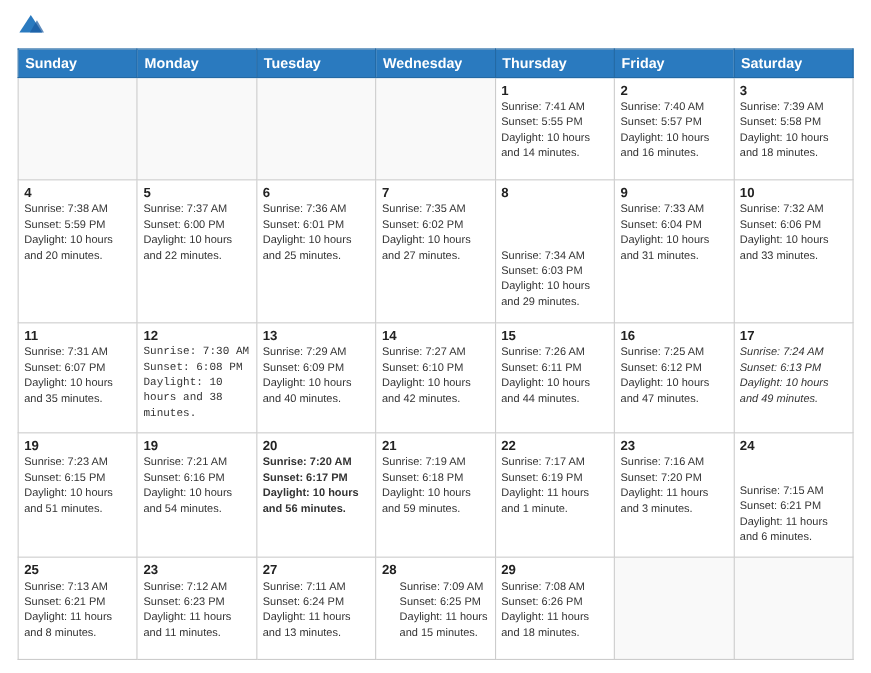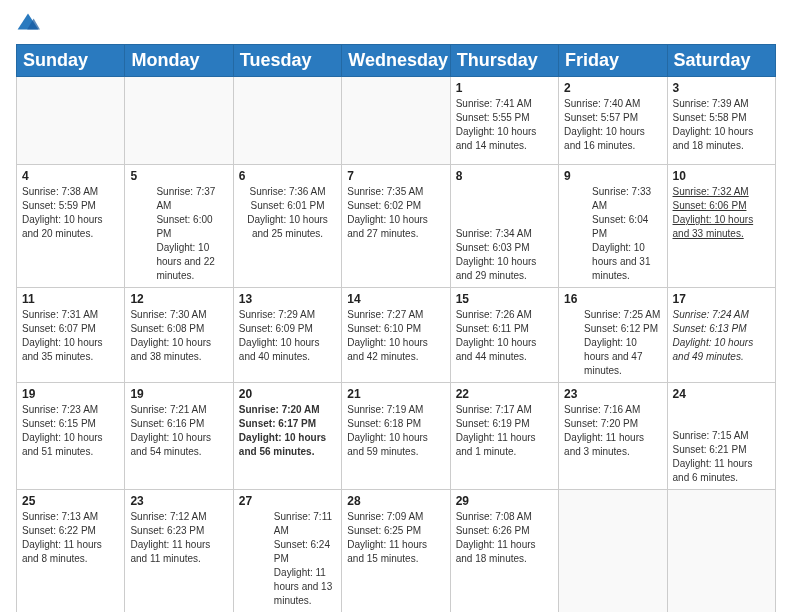--- a/index.html
+++ b/index.html
@@ -64,21 +64,21 @@
       border: 1px solid #ccc;
       border-collapse: collapse;
       width: 100%;
       table-layout: fixed;
     }
     .calendar th {
       background: #2a7abf;
       color: #fff;
       text-align: left;
       padding: 5px 6px;
-      font-size: 18px;
+      font-size: 13px;
       font-weight: bold;
       border: 1px solid #2369a4;
     }
     .calendar td {
       vertical-align: top;
       border: 1px solid #ccc;
       padding: 4px 5px;
       font-size: 10px;
       color: #333;
       height: 88px;
@@ -159,65 +159,65 @@
         </tr>
         <tr>
           <td>
             <span class="day-num">4</span>
             <div class="day-info" style="white-space: pre-line;">Sunrise: 7:38 AM
 Sunset: 5:59 PM
 Daylight: 10 hours and 20 minutes.</div>
           </td>
           <td>
             <span class="day-num">5</span>
-            <div class="day-info" style="white-space: pre-line; margin-left: 26px;">Sunrise: 7:37 AM
+            <div class="day-info" style="white-space: pre-line;">Sunrise: 7:37 AM
 Sunset: 6:00 PM
 Daylight: 10 hours and 22 minutes.</div>
           </td>
           <td>
             <span class="day-num">6</span>
-            <div class="day-info" style="white-space: pre-line; text-align: center;">Sunrise: 7:36 AM
+            <div class="day-info" style="white-space: pre-line;">Sunrise: 7:36 AM
 Sunset: 6:01 PM
 Daylight: 10 hours and 25 minutes.</div>
           </td>
           <td>
             <span class="day-num">7</span>
             <div class="day-info" style="white-space: pre-line;">Sunrise: 7:35 AM
 Sunset: 6:02 PM
 Daylight: 10 hours and 27 minutes.</div>
           </td>
           <td>
             <span class="day-num">8</span>
             <div class="day-info" style="white-space: pre-line; margin-top: 44px;">Sunrise: 7:34 AM
 Sunset: 6:03 PM
 Daylight: 10 hours and 29 minutes.</div>
           </td>
           <td>
             <span class="day-num">9</span>
-            <div class="day-info" style="white-space: pre-line; margin-left: 28px;">Sunrise: 7:33 AM
+            <div class="day-info" style="white-space: pre-line;">Sunrise: 7:33 AM
 Sunset: 6:04 PM
 Daylight: 10 hours and 31 minutes.</div>
           </td>
           <td>
             <span class="day-num">10</span>
-            <div class="day-info" style="white-space: pre-line; text-decoration: underline;">Sunrise: 7:32 AM
+            <div class="day-info" style="white-space: pre-line;">Sunrise: 7:32 AM
 Sunset: 6:06 PM
 Daylight: 10 hours and 33 minutes.</div>
           </td>
         </tr>
         <tr>
           <td>
             <span class="day-num">11</span>
             <div class="day-info" style="white-space: pre-line;">Sunrise: 7:31 AM
 Sunset: 6:07 PM
 Daylight: 10 hours and 35 minutes.</div>
           </td>
           <td>
             <span class="day-num">12</span>
-            <div class="day-info" style="white-space: pre-line;">Sunrise: 7:30 AM
+            <div class="day-info" style="white-space: pre-line; font-family: Liberation Mono, monospace;">Sunrise: 7:30 AM
 Sunset: 6:08 PM
 Daylight: 10 hours and 38 minutes.</div>
           </td>
           <td>
             <span class="day-num">13</span>
             <div class="day-info" style="white-space: pre-line;">Sunrise: 7:29 AM
 Sunset: 6:09 PM
 Daylight: 10 hours and 40 minutes.</div>
           </td>
           <td>
@@ -227,21 +227,21 @@
 Daylight: 10 hours and 42 minutes.</div>
           </td>
           <td>
             <span class="day-num">15</span>
             <div class="day-info" style="white-space: pre-line;">Sunrise: 7:26 AM
 Sunset: 6:11 PM
 Daylight: 10 hours and 44 minutes.</div>
           </td>
           <td>
             <span class="day-num">16</span>
-            <div class="day-info" style="white-space: pre-line; margin-left: 20px;">Sunrise: 7:25 AM
+            <div class="day-info" style="white-space: pre-line;">Sunrise: 7:25 AM
 Sunset: 6:12 PM
 Daylight: 10 hours and 47 minutes.</div>
           </td>
           <td>
             <span class="day-num">17</span>
             <div class="day-info" style="white-space: pre-line; font-style: italic;">Sunrise: 7:24 AM
 Sunset: 6:13 PM
 Daylight: 10 hours and 49 minutes.</div>
           </td>
         </tr>
@@ -286,38 +286,38 @@
             <span class="day-num">24</span>
             <div class="day-info" style="white-space: pre-line; margin-top: 28px;">Sunrise: 7:15 AM
 Sunset: 6:21 PM
 Daylight: 11 hours and 6 minutes.</div>
           </td>
         </tr>
         <tr>
           <td>
             <span class="day-num">25</span>
             <div class="day-info" style="white-space: pre-line;">Sunrise: 7:13 AM
-Sunset: 6:22 PM
+Sunset: 6:21 PM
 Daylight: 11 hours and 8 minutes.</div>
           </td>
           <td>
             <span class="day-num">23</span>
             <div class="day-info" style="white-space: pre-line;">Sunrise: 7:12 AM
 Sunset: 6:23 PM
 Daylight: 11 hours and 11 minutes.</div>
           </td>
           <td>
             <span class="day-num">27</span>
-            <div class="day-info" style="white-space: pre-line; margin-left: 35px;">Sunrise: 7:11 AM
+            <div class="day-info" style="white-space: pre-line;">Sunrise: 7:11 AM
 Sunset: 6:24 PM
 Daylight: 11 hours and 13 minutes.</div>
           </td>
           <td>
             <span class="day-num">28</span>
-            <div class="day-info" style="white-space: pre-line;">Sunrise: 7:09 AM
+            <div class="day-info" style="white-space: pre-line; margin-left: 16px;">Sunrise: 7:09 AM
 Sunset: 6:25 PM
 Daylight: 11 hours and 15 minutes.</div>
           </td>
           <td>
             <span class="day-num">29</span>
             <div class="day-info" style="white-space: pre-line;">Sunrise: 7:08 AM
 Sunset: 6:26 PM
 Daylight: 11 hours and 18 minutes.</div>
           </td>
           <td class="empty-cell"></td>

